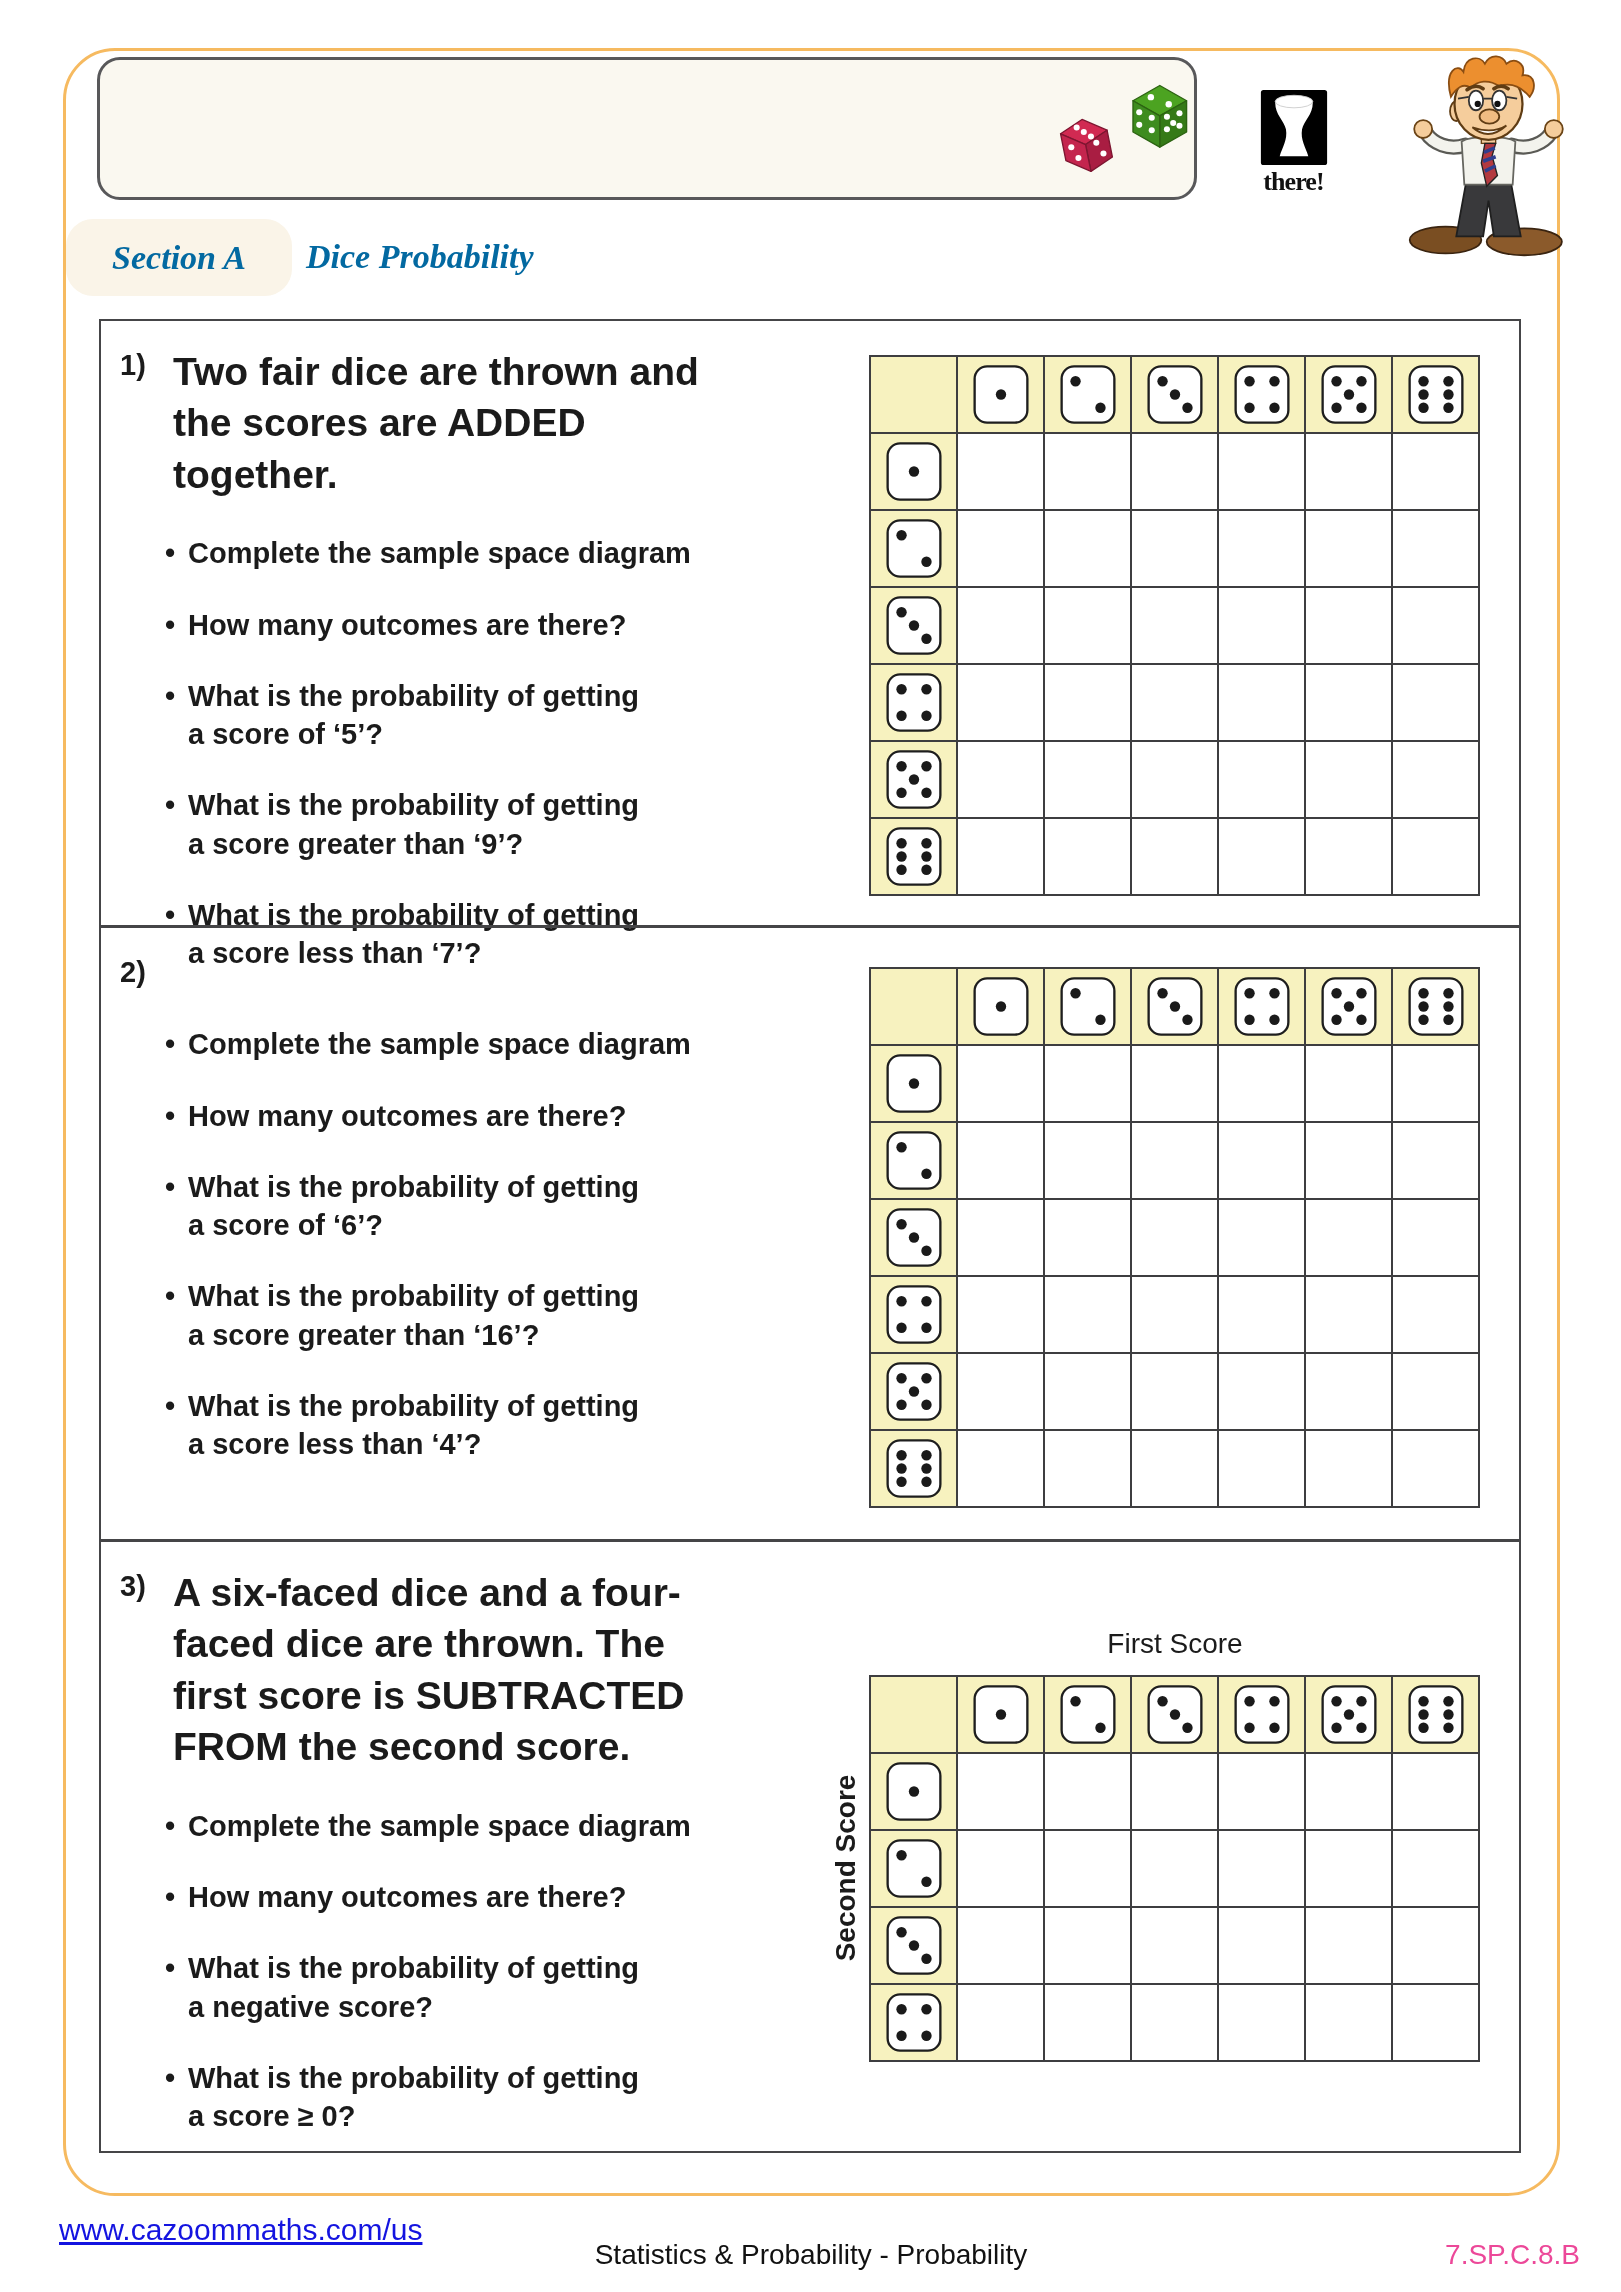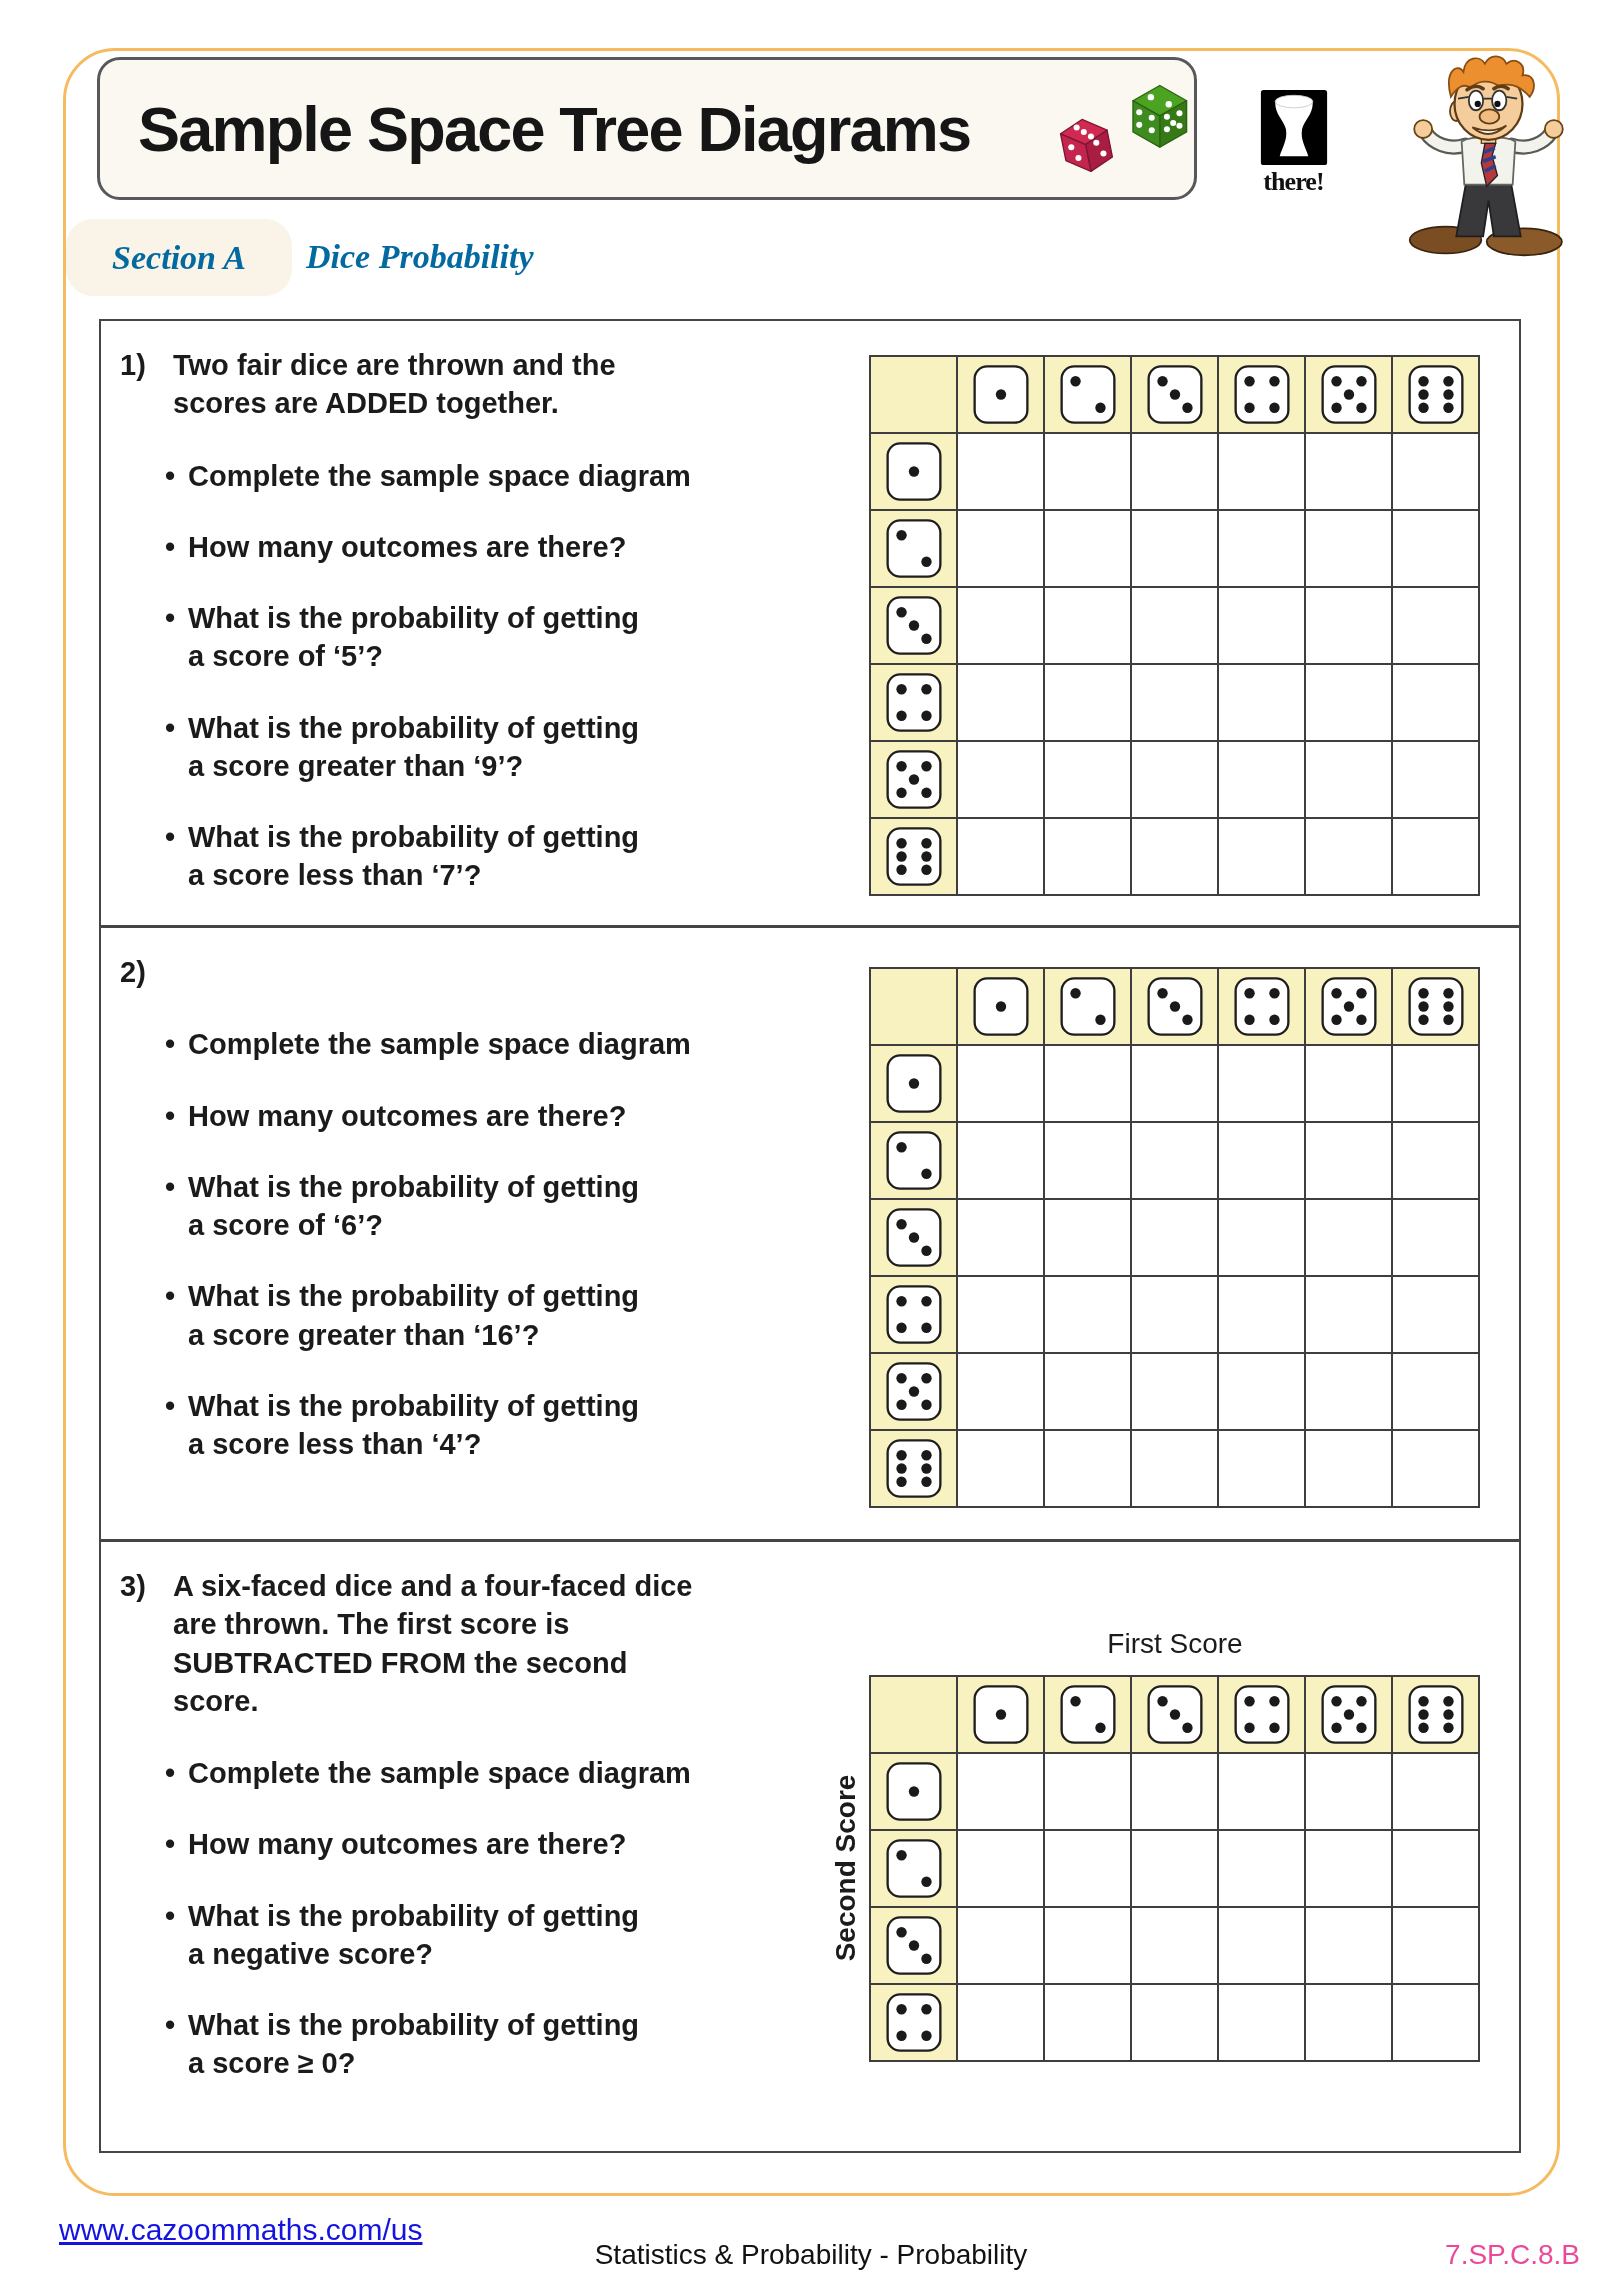--- a/index.html
+++ b/index.html
@@ -55,21 +55,21 @@
     display:flex; flex-direction:column;
   }
   .q { position:relative; flex:none; }
   #q1 { height:604px; }
   #q2 { height:614px; border-top:3.6px solid #454547; }
   #q3 { flex:1; border-top:3.6px solid #454547; }
 
   .q-text { position:absolute; left:19px; top:25px; width:609px; }
   .q-intro { display:flex; }
   .q-num { width:53px; flex:none; font-size:29px; font-weight:700; line-height:1.32; }
-  .q-intro-text { width:530px; font-size:29px; font-weight:700; line-height:1.32; }
+  .q-intro-text { width:530px; font-size:39px; font-weight:700; line-height:1.32; }
   .q-intro-text b { font-weight:700; } 
   .bullets { list-style:none; margin-top:34px; margin-left:45px; }
   .bullets li {
     position:relative; padding-left:23px; width:537px;
     font-size:29px; font-weight:700; line-height:1.32; margin-bottom:33px;
   }
   .bullets li::before { content:"\2022"; position:absolute; left:0; top:0; font-size:29px; }
 
   
   .grid-area { position:absolute; left:768px; }
@@ -101,21 +101,20 @@
   .f-left a { color:#1414E0; text-decoration:underline; cursor:pointer; }
   .f-center { position:absolute; left:0; top:2239px; width:100%; text-align:center; font-size:28px; color:#111; }
   .f-right { position:absolute; right:42px; top:2239px; font-size:28px; color:#ec4899; }
 </style>
 </head>
 <body>
 
 <div class="page-frame"></div>
 
 <div class="title-box">
-  <h1>Sample Space Tree Diagrams</h1>
 
   <svg class="dice-art" width="179" height="118" viewBox="0 0 200 132">
 
     <g stroke="#2c6312" stroke-width="1.5" stroke-linejoin="round">
       <polygon points="135,14 165,31 135,48 105,31" fill="#4CA321"></polygon>
       <polygon points="135,48 165,31 165,66 135,83" fill="#357A17"></polygon>
       <polygon points="105,31 135,48 135,83 105,66" fill="#3E8C1F"></polygon>
     </g>
     <g fill="#ffffff">
       <circle cx="125" cy="27" r="3.6"></circle>

